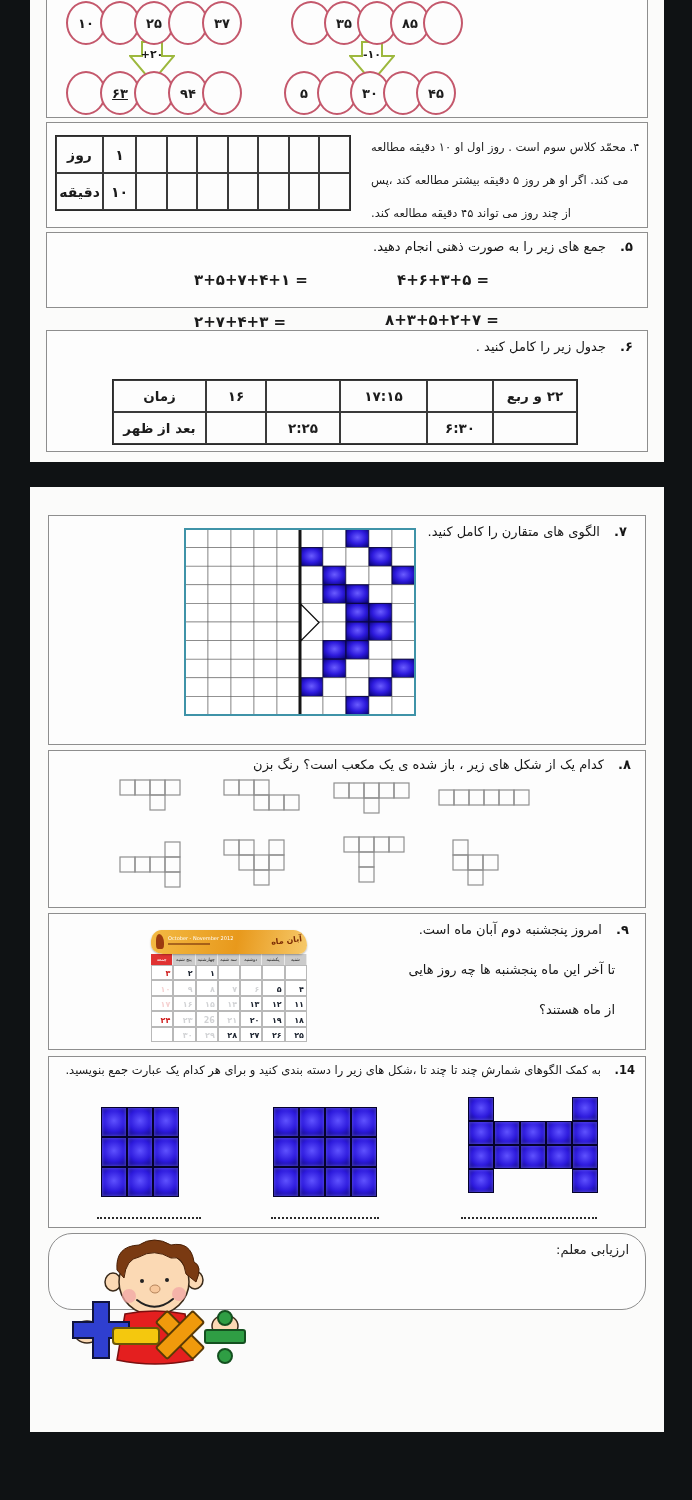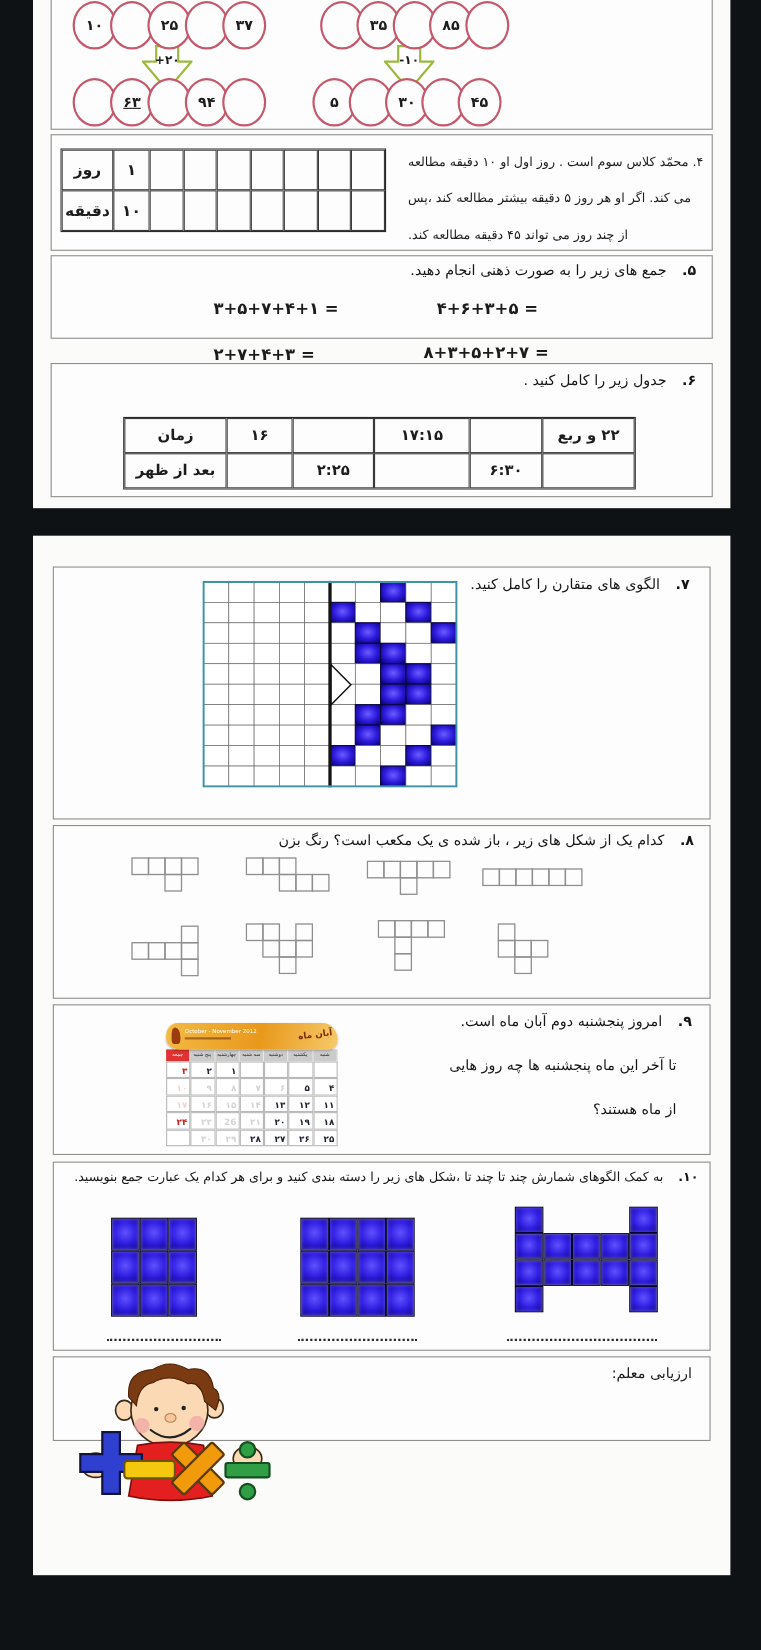--- a/index.html
+++ b/index.html
@@ -496,21 +496,21 @@
             <div class="cal-cell">
               <span class="num">۲۵</span>
             </div>
           </div>
         </div>
     </div>
   </div>
 
   <div class="qbox" id="q10box" style="left:18px; top:569px; width:598px; height:172px;">
     <div class="qtitle" style="right:10px; top:6px; font-size:11.5px;">
-      <span class="qnum">۱۰.</span>
+      <span class="qnum">14.</span>
       <span>به کمک الگوهای شمارش چند تا چند تا ،شکل های زیر را دسته بندی کنید و برای هر کدام یک عبارت جمع بنویسید.</span>
     </div>
     <div class="tilefig" id="fig0" style="left: 52px; top: 50px; width: 78px; height: 90px;">
         <div class="tile" style="left: 0px; top: 0px; width: 26px; height: 30px;"></div>
         <div class="tile" style="left: 26px; top: 0px; width: 26px; height: 30px;"></div>
         <div class="tile" style="left: 52px; top: 0px; width: 26px; height: 30px;"></div>
         <div class="tile" style="left: 0px; top: 30px; width: 26px; height: 30px;"></div>
         <div class="tile" style="left: 26px; top: 30px; width: 26px; height: 30px;"></div>
         <div class="tile" style="left: 52px; top: 30px; width: 26px; height: 30px;"></div>
         <div class="tile" style="left: 0px; top: 60px; width: 26px; height: 30px;"></div>
@@ -545,21 +545,21 @@
         <div class="tile" style="left: 104px; top: 0px; width: 26px; height: 24px;"></div>
         <div class="tile" style="left: 104px; top: 24px; width: 26px; height: 24px;"></div>
         <div class="tile" style="left: 104px; top: 48px; width: 26px; height: 24px;"></div>
         <div class="tile" style="left: 104px; top: 72px; width: 26px; height: 24px;"></div>
       </div>
     <div class="dotline" style="left:48px; top:160px; width:104px;"></div>
     <div class="dotline" style="left:222px; top:160px; width:108px;"></div>
     <div class="dotline" style="left:412px; top:160px; width:136px;"></div>
   </div>
 
-  <div class="qbox" style="left:18px; top:746px; width:598px; height:77px;">
+  <div class="qbox" style="left:18px; top:746px; width:598px; height:77px;border-radius:24px;">
     <div id="teacher-label">ارزیابی معلم:</div>
   </div>
 </div>
 
 <svg id="mathkid" width="200" height="132" viewBox="0 0 200 132">
   <ellipse cx="58" cy="44" rx="8" ry="9" fill="#fbd9b4" stroke="#3a2a1a" stroke-width="1.5"></ellipse>
   <ellipse cx="140" cy="42" rx="8" ry="9" fill="#fbd9b4" stroke="#3a2a1a" stroke-width="1.5"></ellipse>
   <ellipse cx="99" cy="44" rx="35" ry="33" fill="#fbd9b4" stroke="#3a2a1a" stroke-width="1.5"></ellipse>
   <path d="M62,32 Q60,8 84,7 Q99,-3 116,7 Q136,3 139,24 Q148,28 141,44 L131,36 Q128,17 116,20 Q99,10 84,19 Q71,21 69,40 Z" fill="#7a3a12" stroke="#4a2108" stroke-width="1"></path>
   <circle cx="74" cy="58" r="7" fill="#f2a6a6" opacity="0.75"></circle>

